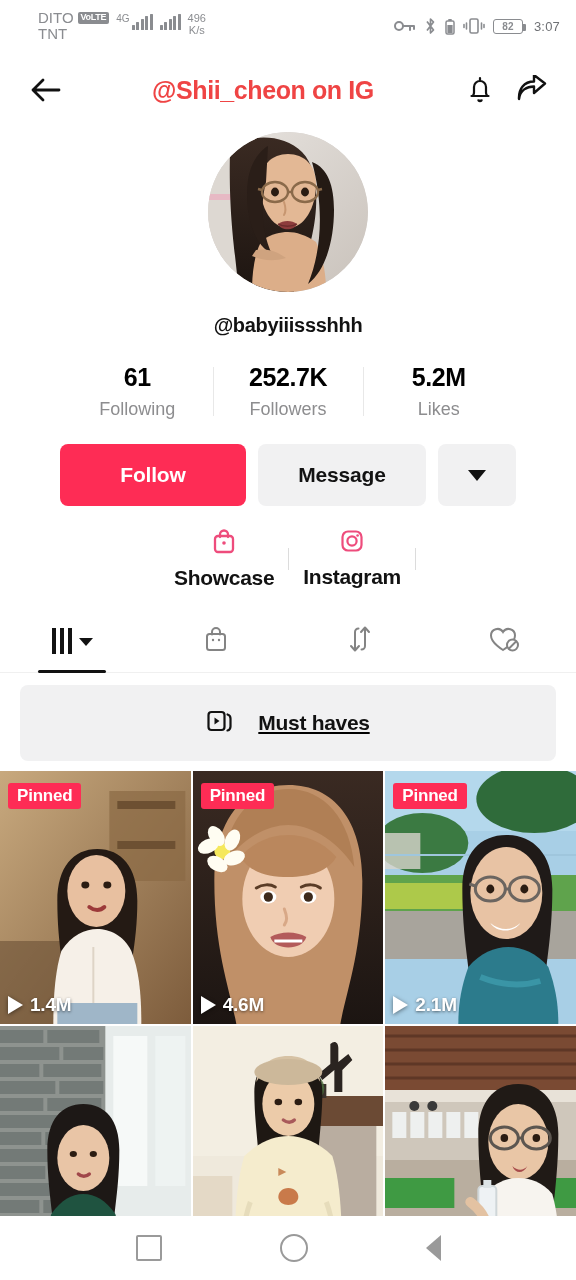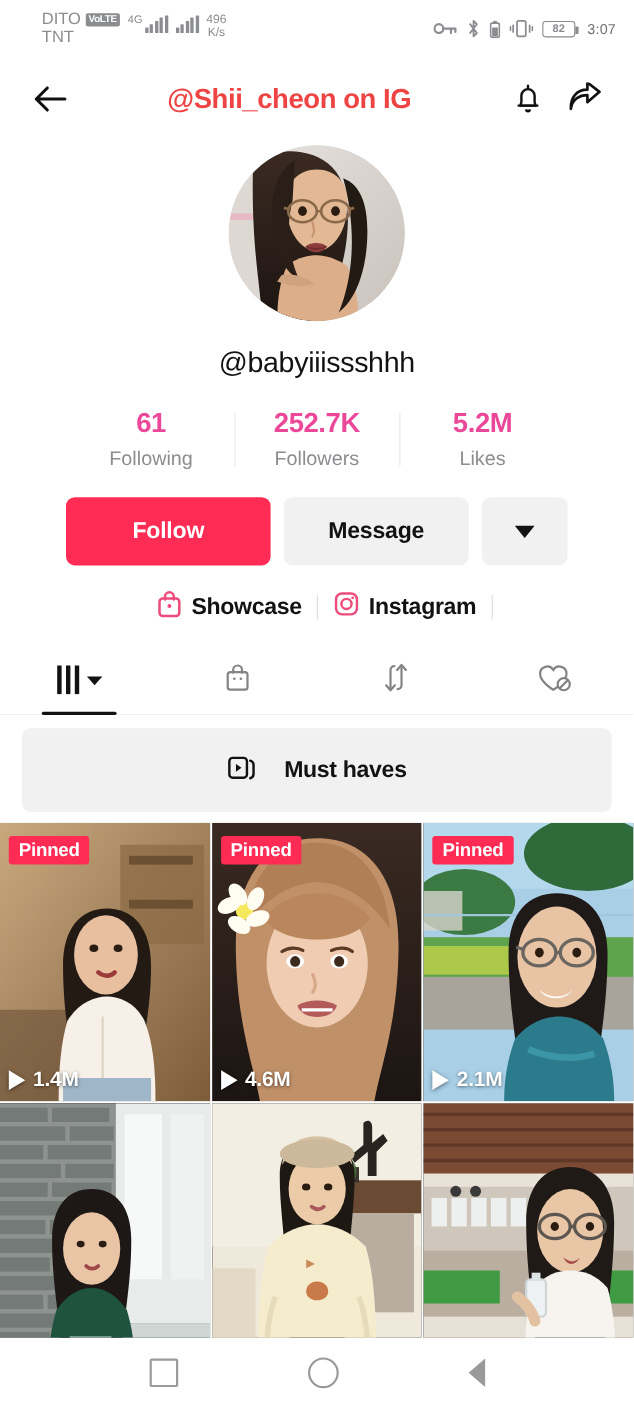--- a/index.html
+++ b/index.html
@@ -56,67 +56,67 @@
   .icon-btn { width:44px; height:44px; display:flex; align-items:center; justify-content:center; color:#111; flex:0 0 auto;}
 
   
   .profile { padding: 4px 0 0; text-align:center; }
   .avatar {
     width: 160px; height:160px; border-radius:50%; margin: 0 auto;
     overflow:hidden; background:#d8d3cf; position:relative;
   }
   .avatar svg { display:block; width:100%; height:100%; }
   .handle {
-    margin-top: 22px; font-size: 26px; font-weight:400; color:#121212; letter-spacing:-0.3px;
+    margin-top: 22px; font-size: 20px; font-weight:700; color:#121212; letter-spacing:-0.3px;
   }
 
   .stats { display:flex; margin-top:26px; padding:0 62px; }
   .stat { flex:1; position:relative; }
   .stat + .stat::before{
     content:""; position:absolute; left:0; top:4px; bottom:4px; width:1px; background:#e8e8e8;
   }
-  .stat-num { font-size:25px; font-weight:700; color:#ec4899; letter-spacing:-0.4px; }
+  .stat-num { font-size:25px; font-weight:700; color:#000000; letter-spacing:-0.4px; }
   .stat-lbl { margin-top:7px; font-size:18px; color:#8d8d8f; }
 
   
   .actions { display:flex; gap:12px; padding: 24px 60px 0; }
   .btn {
     height:62px; border-radius:8px; display:flex; align-items:center; justify-content:center;
     font-size:21px; font-weight:700; letter-spacing:-0.2px;
   }
   .btn-follow { flex: 0 0 186px; background:#FE2C55; color:#fff; }
   .btn-message { flex:1; background:#f1f1f2; color:#121212; }
   .btn-more { flex:0 0 78px; background:#f1f1f2; color:#121212; }
   .caret-dn { width:0;height:0;border-left:9px solid transparent;border-right:9px solid transparent;border-top:11px solid #121212;}
 
   
   .links {
     display:flex; align-items:center; justify-content:center;
     gap:0; padding: 22px 0 0; overflow:hidden; white-space:nowrap;
   }
-  .link { display:flex; align-items:center; gap:8px; padding: 0 14px; }
+  .link { display:flex; align-items:center; gap:8px; padding: 0 14px; flex-direction: column; }
   .link-label { font-size:21px; font-weight:700; color:#121212; letter-spacing:-0.3px; }
   .link-sep { width:1px; height:22px; background:#dcdcdc; flex:0 0 1px; }
 
   
   .tabs { display:flex; margin-top:20px; border-bottom:1px solid #f0f0f0; }
   .tab { flex:1; height:62px; display:flex; align-items:center; justify-content:center; gap:7px; position:relative; }
   .tab.active::after{
     content:""; position:absolute; bottom:-1px; left:50%; transform:translateX(-50%);
     width:68px; height:3px; background:#121212; border-radius:2px;
   }
   .gridbars { display:flex; gap:4px; align-items:flex-end; }
   .gridbars i { width:4px; height:26px; background:#121212; display:block; }
   .caret-sm { width:0;height:0;border-left:7px solid transparent;border-right:7px solid transparent;border-top:8px solid #121212; margin-bottom:-2px;}
 
   
   .playlist-wrap { padding: 12px 20px 10px; }
   .playlist {
     height:76px; background:#f1f1f2; border-radius:8px;
-    display:flex; align-items:center; justify-content:center; gap:24px;
+    display:flex; align-items:center; justify-content:center; gap:24px;text-decoration:underline;
   }
   .playlist-label { font-size:21px; font-weight:700; color:#121212; letter-spacing:-0.3px; }
 
   
   .grid { display:grid; grid-template-columns: repeat(3, 1fr); gap:2px; flex:1; overflow:hidden; }
   .cell { position:relative; overflow:hidden; background:#222; height:253px; }
   .cell svg { position:absolute; inset:0; width:100%; height:100%; display:block; }
   .pinned {
     position:absolute; top:12px; left:8px; z-index:3;
     background:#FE2C55; color:#fff; font-size:17px; font-weight:700;

